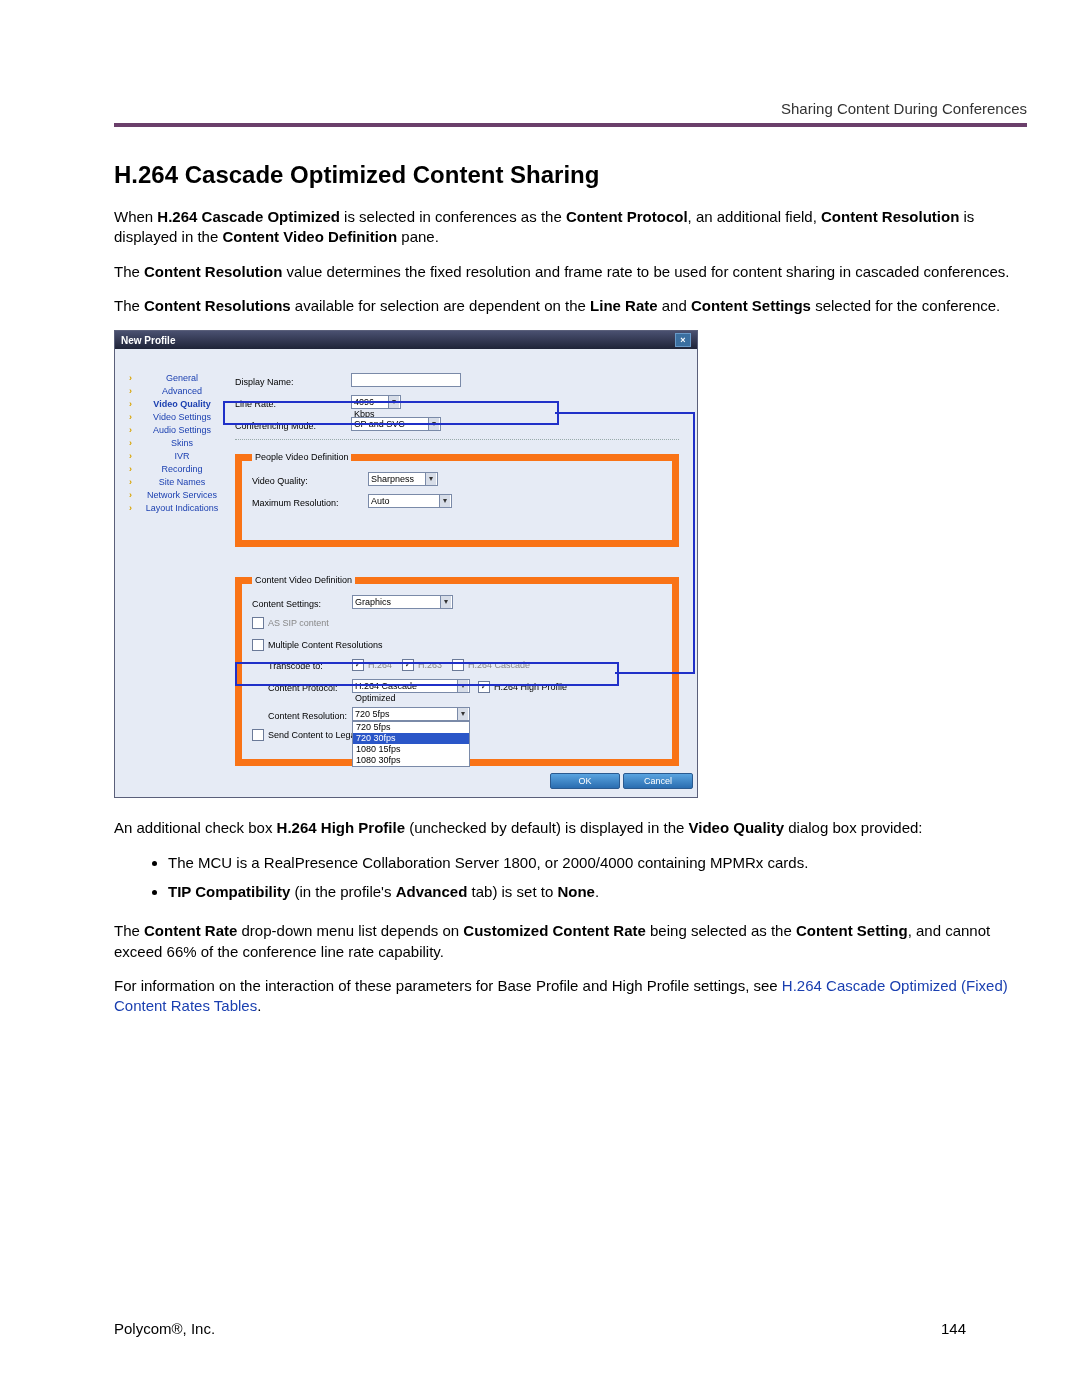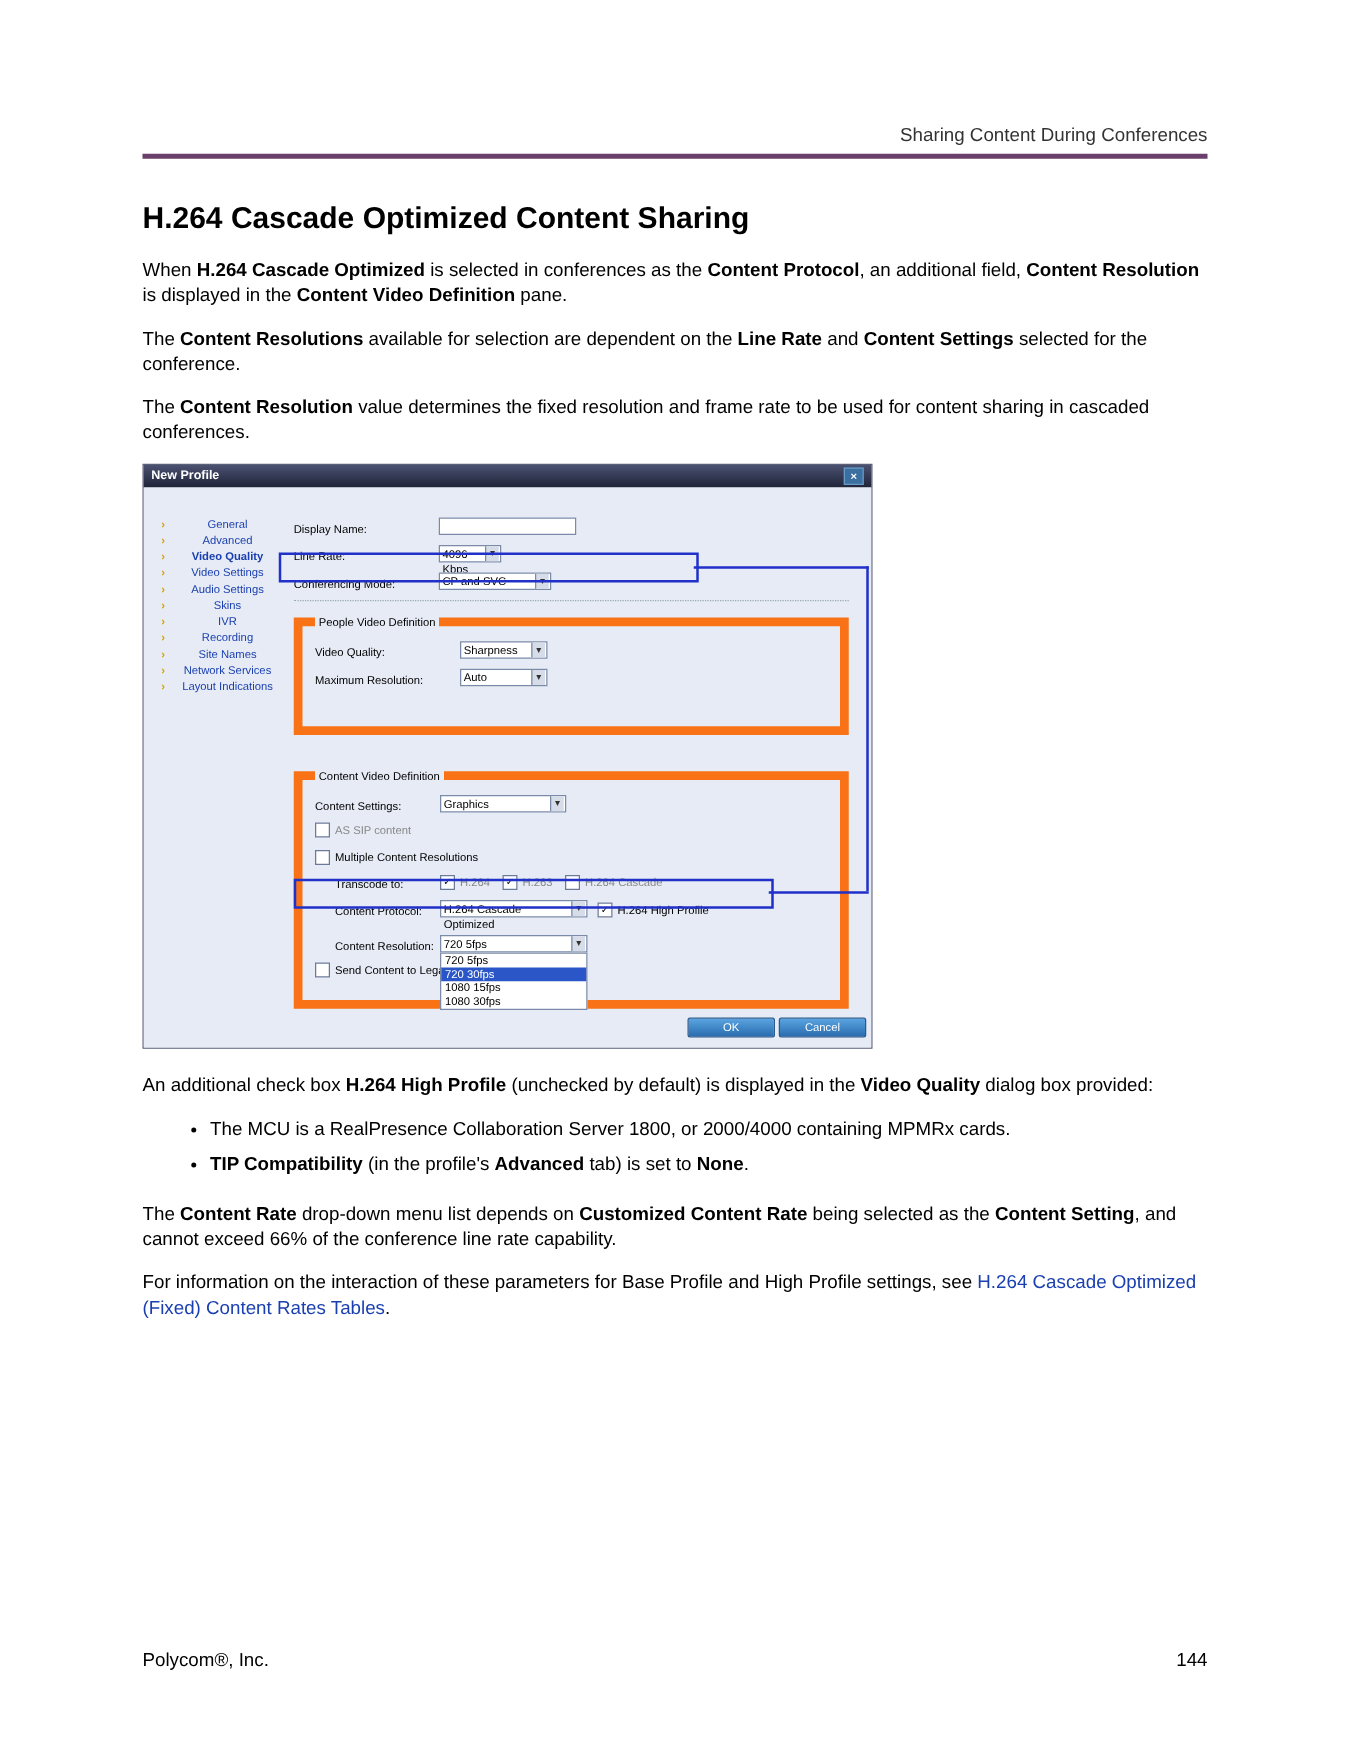--- a/index.html
+++ b/index.html
@@ -8,21 +8,21 @@
     background: #fff;
     font-family: Arial, Helvetica, sans-serif;
     color: #000;
     width: 1080px;
   }
   .page {
     width: 1080px;
     height: 1397px;
     position: relative;
     box-sizing: border-box;
-    padding: 100px 114px 60px 114px;
+    padding: 100px 53px 60px 114px;
   }
   .running-head {
     text-align: right;
     font-size: 15px;
     color: #333;
     margin-bottom: 6px;
   }
   .head-rule {
     height: 4px;
     background: #6b3f6b;
@@ -215,25 +215,25 @@
   <div class="running-head">Sharing Content During Conferences</div>
   <div class="head-rule"></div>
 
   <h1 class="section">H.264 Cascade Optimized Content Sharing</h1>
 
   <p class="body">
     <span>When </span><b>H.264 Cascade Optimized</b><span> is selected in conferences as the </span><b>Content Protocol</b><span>, an additional field, </span><b>Content Resolution</b><span> is displayed in the </span><b>Content Video Definition</b><span> pane.</span>
   </p>
 
   <p class="body">
+    <span>The </span><b>Content Resolution</b><span> value determines the fixed resolution and frame rate to be used for content sharing in cascaded conferences.</span>
+  </p>
+
+  <p class="body">
     <span>The </span><b>Content Resolutions</b><span> available for selection are dependent on the </span><b>Line Rate</b><span> and </span><b>Content Settings</b><span> selected for the conference.</span>
-  </p>
-
-  <p class="body">
-    <span>The </span><b>Content Resolution</b><span> value determines the fixed resolution and frame rate to be used for content sharing in cascaded conferences.</span>
   </p>
 
   <div class="dialog-wrap">
     <div class="dlg-title">
       <span>New Profile</span>
       <span class="dlg-close">×</span>
     </div>
     <div class="dlg-body">
 
       <div class="dlg-nav">
@@ -268,21 +268,21 @@
         <div class="dash-sep"></div>
 
         <fieldset class="pane">
           <legend>People Video Definition</legend>
           <div class="row">
             <span class="lbl">Video Quality:</span>
             <span class="sel-input" style="width:70px">Sharpness</span>
           </div>
           <div class="row">
             <span class="lbl">Maximum Resolution:</span>
-            <span class="sel-input" style="width:70px">Auto</span>
+            <span class="sel-input" style="width:84px">Auto</span>
           </div>
         </fieldset>
 
         <fieldset class="pane" style="padding-bottom:10px">
           <legend>Content Video Definition</legend>
 
           <div class="row">
             <span class="lbl" style="width:100px">Content Settings:</span>
             <span class="sel-input" style="width:101px">Graphics</span>
           </div>

